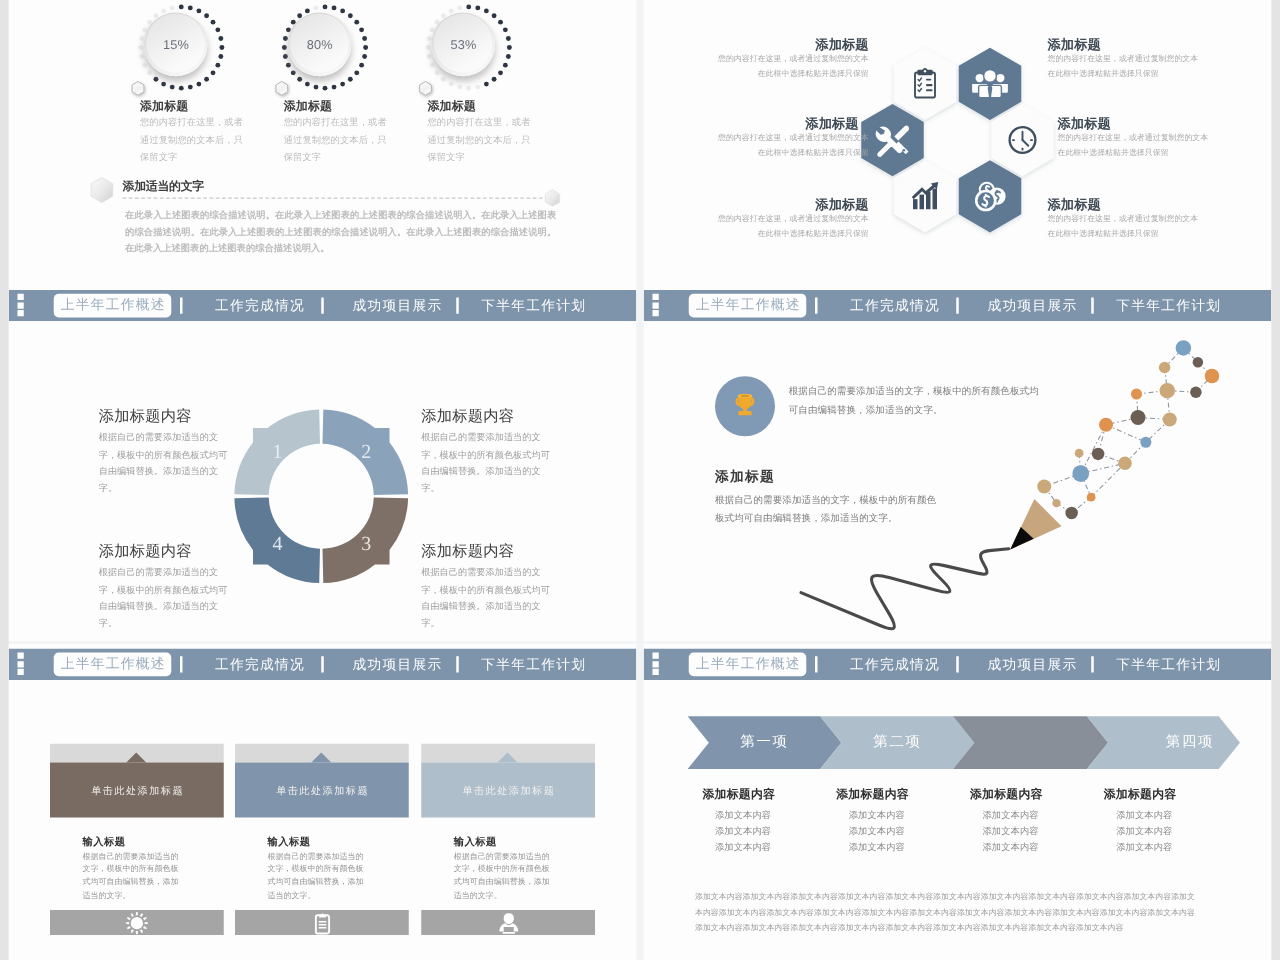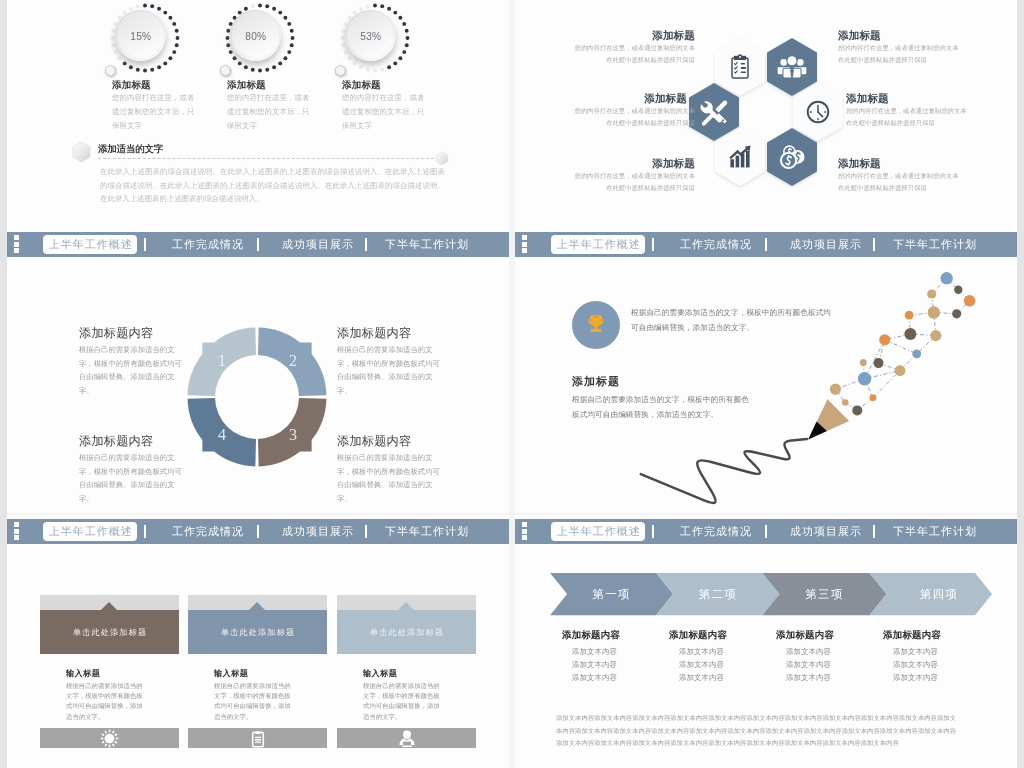--- a/index.html
+++ b/index.html
@@ -64,21 +64,21 @@
     box-shadow:0 4px 6px rgba(140,140,140,.55);}
   .gauge .disc2{position:absolute;left:2px;top:1.2px;width:47px;height:47px;border-radius:50%;
     background:linear-gradient(150deg,#e3e3e3 0%,#ebebeb 28%,#f3f3f3 55%,#fafafa 78%,#fdfdfd 100%);}
   .gauge .val{position:absolute;left:0;top:0;width:51px;height:51px;line-height:53px;text-align:center;
     font-size:10.2px;color:#6b707a;letter-spacing:.2px;opacity:.999;}
   .c1-title{position:absolute;font-size:9.6px;font-weight:bold;color:#3d3d3d;letter-spacing:.1px;}
   .c1-body{position:absolute;font-size:7.4px;color:#bbbbbb;line-height:14px;width:84px;letter-spacing:.1px;}
   .hexbullet{position:absolute;width:16px;height:17px;}
   .sec-title{position:absolute;font-size:9.5px;font-weight:bold;color:#3d3d3d;letter-spacing:-0.2px;}
   .sec-rule{position:absolute;height:0;border-top:1px dashed #c9c9c9;}
-  .sec-para{position:absolute;font-size:7.4px;color:#bcbcbc;line-height:13.5px;letter-spacing:.05px;text-align:justify;}
+  .sec-para{position:absolute;font-size:7.4px;color:#bcbcbc;line-height:13.5px;letter-spacing:.05px;text-align:justify;font-weight:bold;}
   .c1-title,.c1-body,.sec-title,.sec-para,.hx-title,.hx-body,.dn-title,.dn-body,.dn-center,
   .pc-top,.pc-title,.pc-body,.card-sub,.card-body,.card-hdr,.ar-col-title,.ar-col-line,
   .ar-footer,.nav-item,.nav-pill,.ar-label,.gauge .val{opacity:.999;}
 </style>
 </head>
 <body>
 
 <div class="page">
   <div style="position:absolute;left:7px;top:0;width:1010px;height:768px;background:#f1f3f4"></div>
   <div class="slide s-tl">
@@ -568,22 +568,21 @@
       <div class="nav-item" style="left:378px">下半年工作计划</div>
     </div>
     <svg style="position:absolute;left:0;top:0" width="502" height="255" viewBox="0 0 502 255">
       <polygon points="35.1,58.0 141.1,58.0 158.1,79.1 141.1,100.2 35.1,100.2 52.1,79.1" fill="var(--ac0)"></polygon>
       <polygon points="141.1,58.0 248.0,58.0 265.0,79.1 248.0,100.2 141.1,100.2 158.1,79.1" fill="var(--ac1)"></polygon>
       <polygon points="247.6,58.0 354.5,58.0 371.5,79.1 354.5,100.2 247.6,100.2 264.6,79.1" fill="var(--ac2)"></polygon>
       <polygon points="354.5,58.0 460.0,58.0 477.0,79.1 460.0,100.2 354.5,100.2 371.5,79.1" fill="var(--ac3)"></polygon>
     </svg>
     <div class="ar-label" style="left:153.0px;width:100px">第二项</div>
     <div class="ar-label" style="left:46.6px;width:100px">第一项</div>
-    <div class="ar-label" style="left:259.5px;width:100px">第三项</div>
-    <div class="ar-label" style="left:374px;width:100px">第四项</div>
+    <div class="ar-label" style="left:387px;width:100px">第四项</div>
     <div class="ar-col-title" style="left:47px;top:114px">添加标题内容</div>
     <div class="ar-col-line" style="left:57px;top:132.0px">添加文本内容</div>
     <div class="ar-col-line" style="left:57px;top:144.9px">添加文本内容</div>
     <div class="ar-col-line" style="left:57px;top:157.8px">添加文本内容</div>
     <div class="ar-col-title" style="left:154px;top:114px">添加标题内容</div>
     <div class="ar-col-line" style="left:164px;top:132.0px">添加文本内容</div>
     <div class="ar-col-line" style="left:164px;top:144.9px">添加文本内容</div>
     <div class="ar-col-line" style="left:164px;top:157.8px">添加文本内容</div>
     <div class="ar-col-title" style="left:261px;top:114px">添加标题内容</div>
     <div class="ar-col-line" style="left:271px;top:132.0px">添加文本内容</div>

